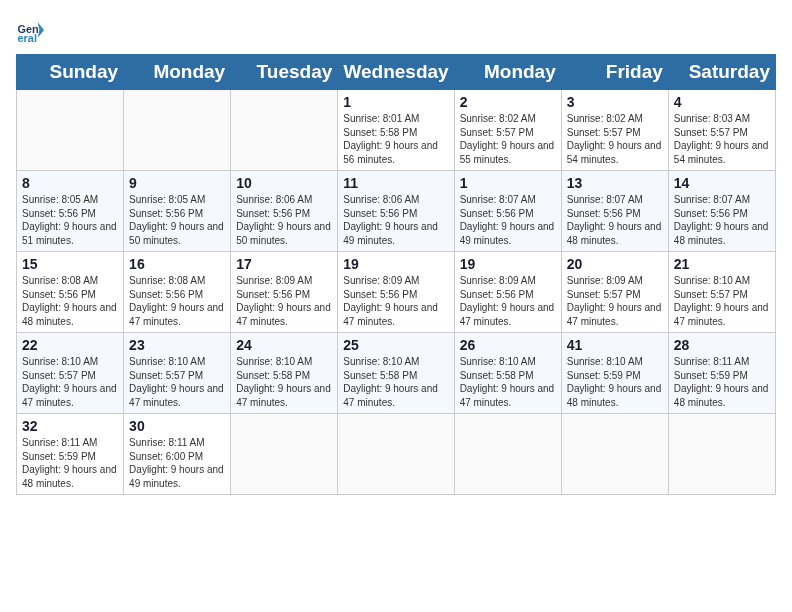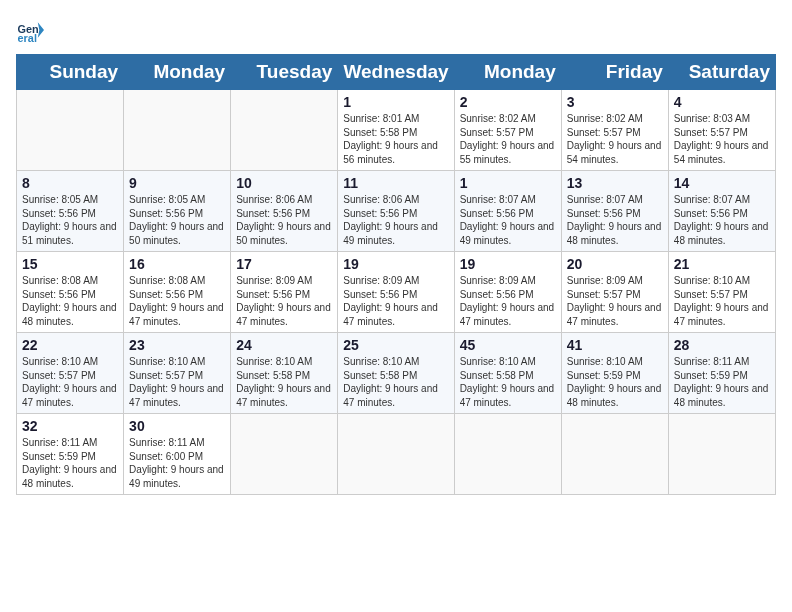--- a/index.html
+++ b/index.html
@@ -159,21 +159,21 @@
       </tr>
       <tr>
         <td><span class="day-number">22</span>
         <span class="day-detail">Sunrise: 8:10 AM<br>Sunset: 5:57 PM<br>Daylight: 9 hours and 47 minutes.</span></td>
         <td><span class="day-number">23</span>
         <span class="day-detail">Sunrise: 8:10 AM<br>Sunset: 5:57 PM<br>Daylight: 9 hours and 47 minutes.</span></td>
         <td><span class="day-number">24</span>
         <span class="day-detail">Sunrise: 8:10 AM<br>Sunset: 5:58 PM<br>Daylight: 9 hours and 47 minutes.</span></td>
         <td><span class="day-number">25</span>
         <span class="day-detail">Sunrise: 8:10 AM<br>Sunset: 5:58 PM<br>Daylight: 9 hours and 47 minutes.</span></td>
-        <td><span class="day-number">45</span>
+        <td><span class="day-number">26</span>
         <span class="day-detail">Sunrise: 8:10 AM<br>Sunset: 5:58 PM<br>Daylight: 9 hours and 47 minutes.</span></td>
         <td><span class="day-number">41</span>
         <span class="day-detail">Sunrise: 8:10 AM<br>Sunset: 5:59 PM<br>Daylight: 9 hours and 48 minutes.</span></td>
         <td><span class="day-number">28</span>
         <span class="day-detail">Sunrise: 8:11 AM<br>Sunset: 5:59 PM<br>Daylight: 9 hours and 48 minutes.</span></td>
       </tr>
       <tr>
         <td><span class="day-number">32</span>
         <span class="day-detail">Sunrise: 8:11 AM<br>Sunset: 5:59 PM<br>Daylight: 9 hours and 48 minutes.</span></td>
         <td><span class="day-number">30</span>

